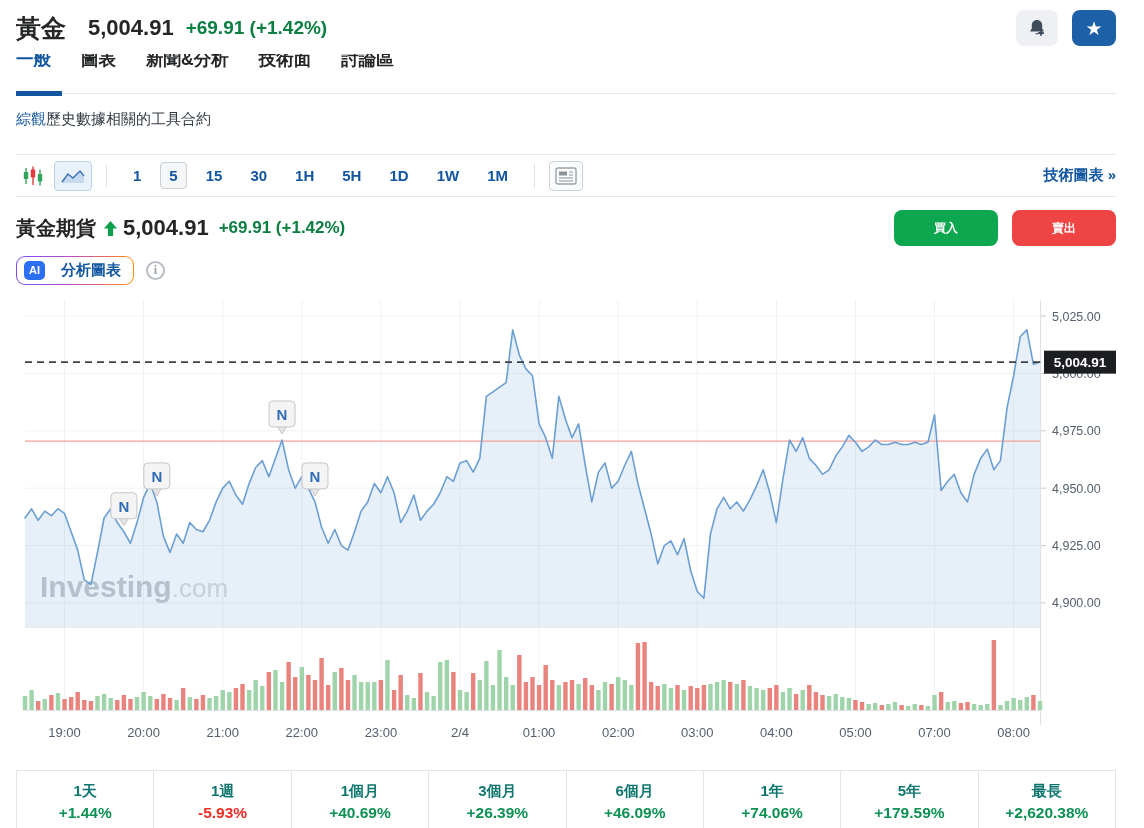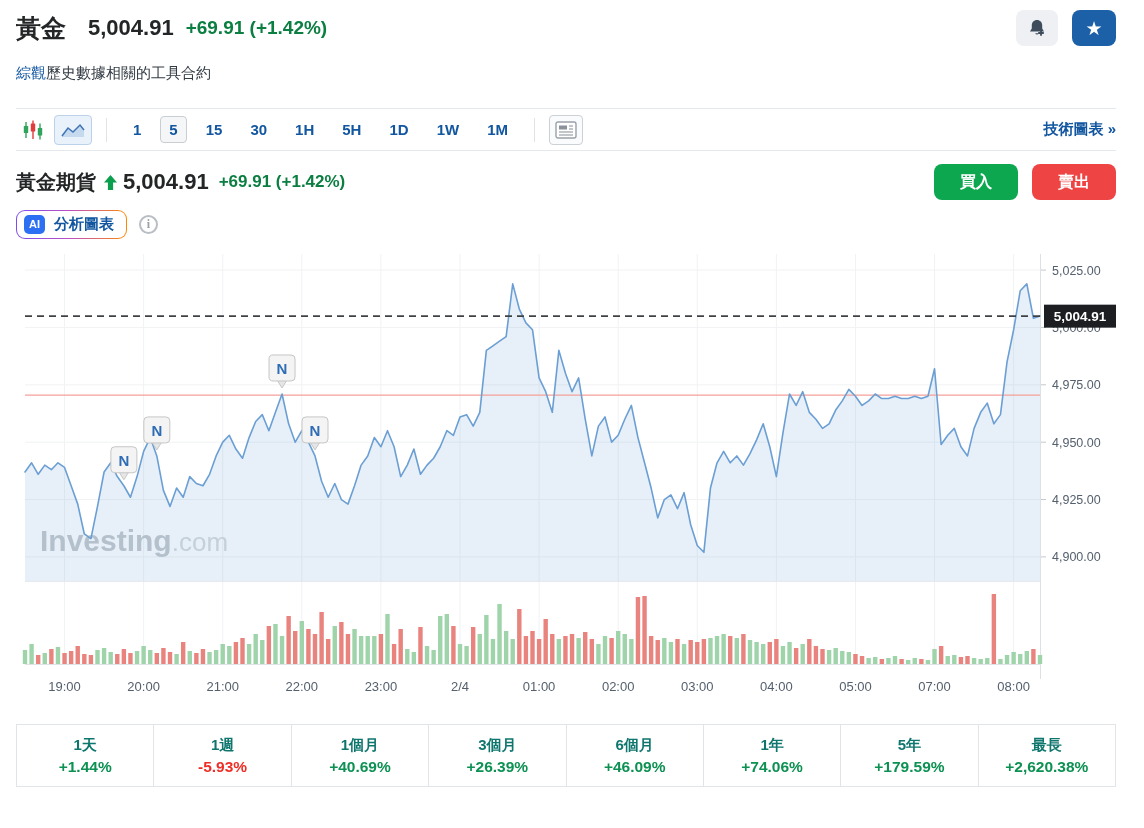--- a/index.html
+++ b/index.html
@@ -41,27 +41,27 @@
   .iv { font-size:15px; font-weight:700; color:#1256a0; padding:4px 8px; border:1px solid transparent;
         border-radius:4px; background:none; cursor:pointer; margin:0 3px; }
   .iv.selected { border-color:#c9ced3; background:#f5f6f7; }
   .tb-right { margin-left:auto; font-size:15px; font-weight:700; color:#1256a0; cursor:pointer; white-space:nowrap; }
 
   .title-row { display:flex; align-items:center; margin-top:13px; height:36px; }
   .inst-name { font-size:20px; font-weight:700; color:#232526; margin-right:8px; }
   .inst-arrow { margin-right:6px; display:flex; }
   .inst-price { font-size:22px; font-weight:700; color:#232526; margin-right:10px; }
   .inst-chg { font-size:17px; font-weight:700; color:#0b7e41; }
-  .trade-btn { width:84px; height:36px; border:none; border-radius:8px; color:#fff;
-               font-size:16px; font-weight:700; cursor:pointer; font-family:inherit; }
+  .trade-btn { width:104px; height:36px; border:none; border-radius:8px; color:#fff;
+               font-size:12px; font-weight:700; cursor:pointer; font-family:inherit; }
   .buy { background:#0da750; margin-left:auto; }
   .sell { background:#ef4444; margin-left:14px; }
 
   .ai-row { display:flex; align-items:center; margin-top:9px; height:30px; }
-  .ai-pill { display:flex; align-items:center; gap:9px; padding:4px 12px 4px 7px; border-radius:9px;
+  .ai-pill { display:flex; align-items:center; gap:16px; padding:4px 12px 4px 7px; border-radius:9px;
              background:#fff; border:1.5px solid transparent; cursor:pointer;
              background-image:linear-gradient(#fff,#fff),linear-gradient(90deg,#7b4cf0,#c050c0,#ff8a00);
              background-origin:border-box; background-clip:padding-box,border-box; }
   .ai-badge { width:21px; height:19px; background:#2c6ff2; border-radius:5px; color:#fff;
               font-size:11px; font-weight:700; display:flex; align-items:center; justify-content:center; }
   .ai-label { font-size:15px; font-weight:700; color:#1256a0; }
   .info-ic { width:19px; height:19px; border:2px solid #b9bec5; border-radius:50%; color:#9aa1a9;
              font-size:12px; font-weight:700; display:flex; align-items:center; justify-content:center;
              margin-left:12px; cursor:pointer; font-family:"Liberation Serif",serif; }
 
@@ -94,20 +94,32 @@
           <path d="M9.2 16.2a1.9 1.9 0 0 0 3.6 0z" fill="#3f4c5c"></path>
           <path d="M15 13.2v5.6 M12.2 16h5.6" stroke="#3f4c5c" stroke-width="1.8" fill="none"></path>
         </svg>
       </span>
     </button>
     <button class="icon-btn star">
       <span class="star-glyph">★</span>
     </button>
   </div>
 
+  <div class="tabbar">
+    <div class="tabs">
+      <span class="tab active">一般</span>
+      <span class="tab">圖表</span>
+      <span class="tab">新聞&amp;分析</span>
+      <span class="tab">技術面</span>
+      <span class="tab">討論區</span>
+    </div>
+    <div class="tab-underline">
+      <div class="tab-indicator"></div>
+    </div>
+  </div>
 
   <div class="subnav">
     <span class="subnav-item active">綜觀</span>
     <span class="subnav-item">歷史數據</span>
     <span class="subnav-item">相關的工具</span>
     <span class="subnav-item">合約</span>
   </div>
 
   <div class="toolbar">
     <button class="tb-icon">

